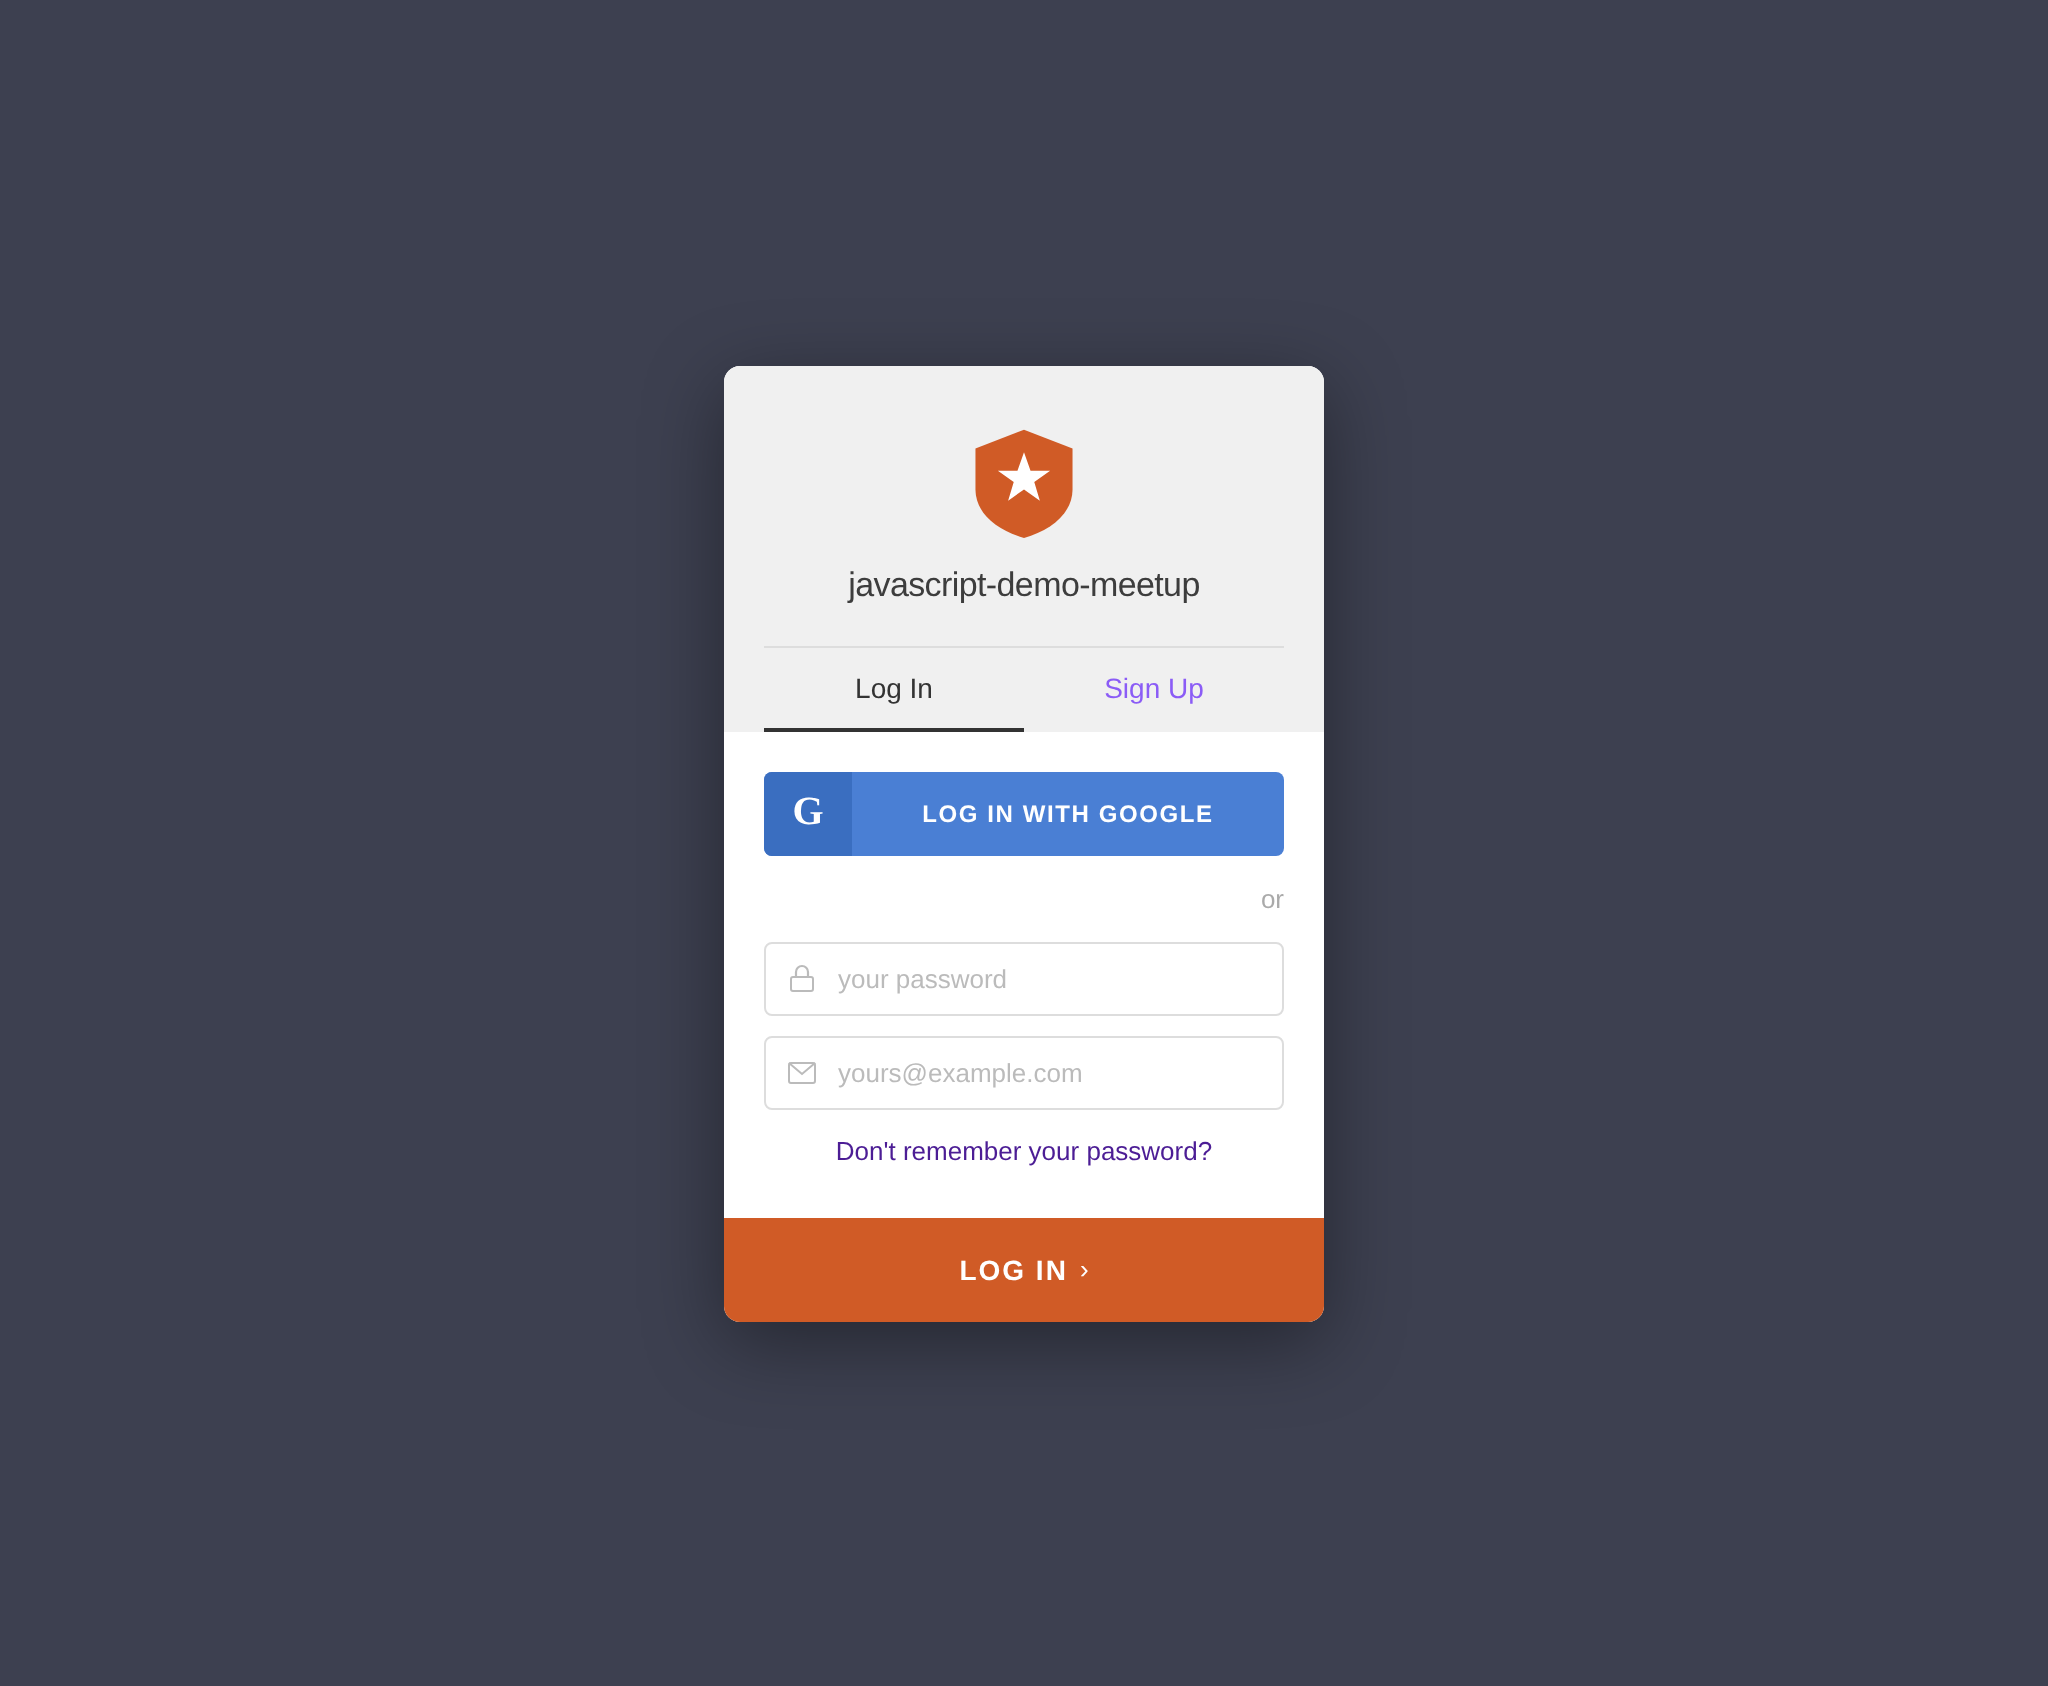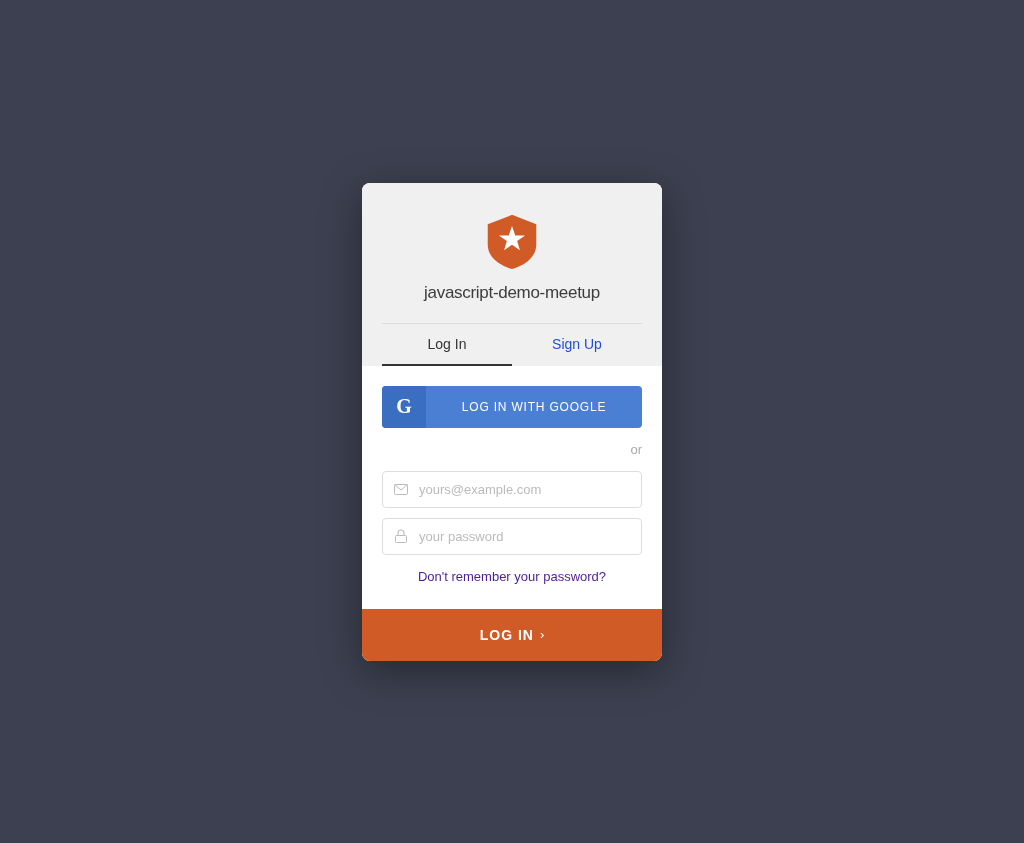--- a/index.html
+++ b/index.html
@@ -49,21 +49,21 @@
       width: 100%;
       border-top: 1px solid #ddd;
     }
 
     .tab {
       flex: 1;
       text-align: center;
       padding: 12px 0;
       font-size: 14px;
       cursor: pointer;
-      color: #1d4ed8;
+      color: #8b5cf6;
       font-weight: 500;
       border-bottom: 2px solid transparent;
     }
 
     .tab.active {
       color: #333;
       border-bottom: 2px solid #333;
     }
 
     .card-body {
@@ -99,21 +99,21 @@
       color: white;
       font-size: 20px;
       font-weight: 700;
       font-family: Georgia, serif;
     }
 
     .google-btn-label {
       flex: 1;
       color: white;
       font-size: 12px;
-      font-weight: 400;
+      font-weight: 700;
       letter-spacing: 0.8px;
       text-align: center;
       text-transform: uppercase;
     }
 
     .or-divider {
       text-align: right;
       color: #aaa;
       font-size: 13px;
       margin-bottom: 14px;
@@ -215,41 +215,41 @@
   <div class="card-body">
 
     <button class="google-btn">
       <div class="google-btn-icon">
         <span class="google-g">G</span>
       </div>
       <span class="google-btn-label">LOG IN WITH GOOGLE</span>
     </button>
 
     <div class="or-divider">or</div>
+
+    <div class="input-group">
+      <div class="input-icon">
+        <svg width="12" height="14" viewBox="0 0 12 14" fill="none" xmlns="http://www.w3.org/2000/svg">
+          <rect x="0.5" y="6.5" width="11" height="7" rx="1" stroke="#bbb" fill="none"></rect>
+          <path d="M3 6.5V4a3 3 0 0 1 6 0v2.5" stroke="#bbb" stroke-width="1.1" fill="none"></path>
+        </svg>
+      </div>
+      <input type="password" placeholder="your password" style="">
+    </div>
 
     <div class="input-group">
       <div class="input-icon">
         <svg width="14" height="11" viewBox="0 0 14 11" fill="none" xmlns="http://www.w3.org/2000/svg">
           <rect x="0.5" y="0.5" width="13" height="10" rx="1" stroke="#bbb" fill="none"></rect>
           <polyline points="0.5,0.5 7,6 13.5,0.5" stroke="#bbb" stroke-width="1" fill="none"></polyline>
         </svg>
       </div>
       <input type="email" placeholder="yours@example.com" style="">
     </div>
 
-    <div class="input-group">
-      <div class="input-icon">
-        <svg width="12" height="14" viewBox="0 0 12 14" fill="none" xmlns="http://www.w3.org/2000/svg">
-          <rect x="0.5" y="6.5" width="11" height="7" rx="1" stroke="#bbb" fill="none"></rect>
-          <path d="M3 6.5V4a3 3 0 0 1 6 0v2.5" stroke="#bbb" stroke-width="1.1" fill="none"></path>
-        </svg>
-      </div>
-      <input type="password" placeholder="your password" style="">
-    </div>
-
     <div class="forgot-link">
       <a href="#">Don't remember your password?</a>
     </div>
 
   </div>
 
   <button class="card-footer">
     <span class="login-btn-label">LOG IN</span>
     <span class="chevron">›</span>
   </button>

